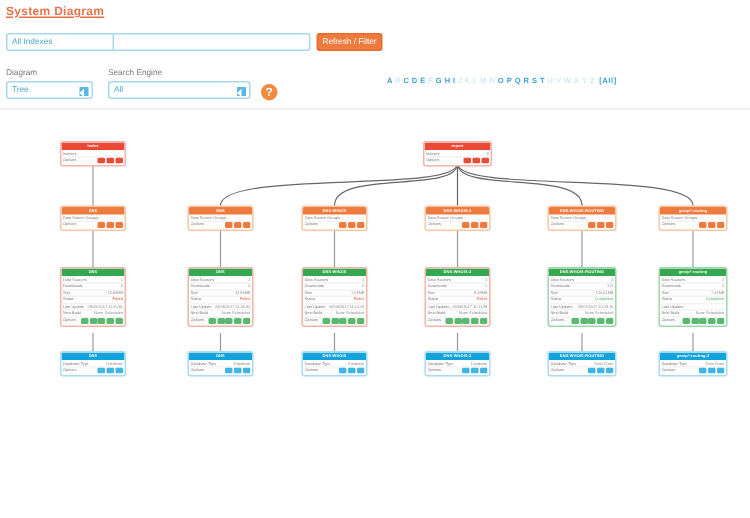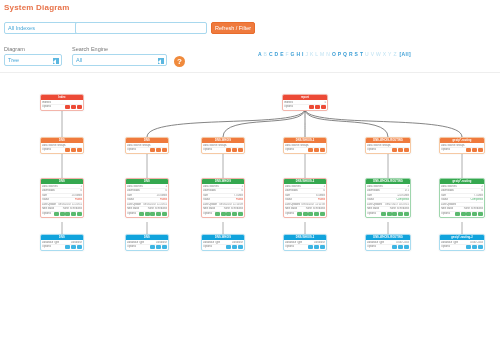--- a/index.html
+++ b/index.html
@@ -5,21 +5,21 @@
   html,body{margin:0;padding:0;}
   body{
     width:500px;height:345px;overflow:hidden;background:#ffffff;
     font-family:"Liberation Sans",sans-serif;color:#555;
   }
   .page{position:relative;width:500px;height:345px;}
 
   
   .page-title{
     position:absolute;left:4px;top:3px;
-    font-size:8px;font-weight:bold;color:#e8734a;letter-spacing:.2px;
+    font-size:8px;font-weight:bold;color:#e8734a;letter-spacing:.2px;text-decoration:underline;
   }
 
   .toolbar{
     position:absolute;left:0;top:20px;width:500px;height:22px;
   }
   .sel{
     position:absolute;height:12px;box-sizing:border-box;
     border:1px solid #a8d8ee;background:#fff;border-radius:2px;
     font-size:5.5px;color:#4aa8d8;padding:0 10px 0 3px;
     line-height:11px;white-space:nowrap;overflow:hidden;

